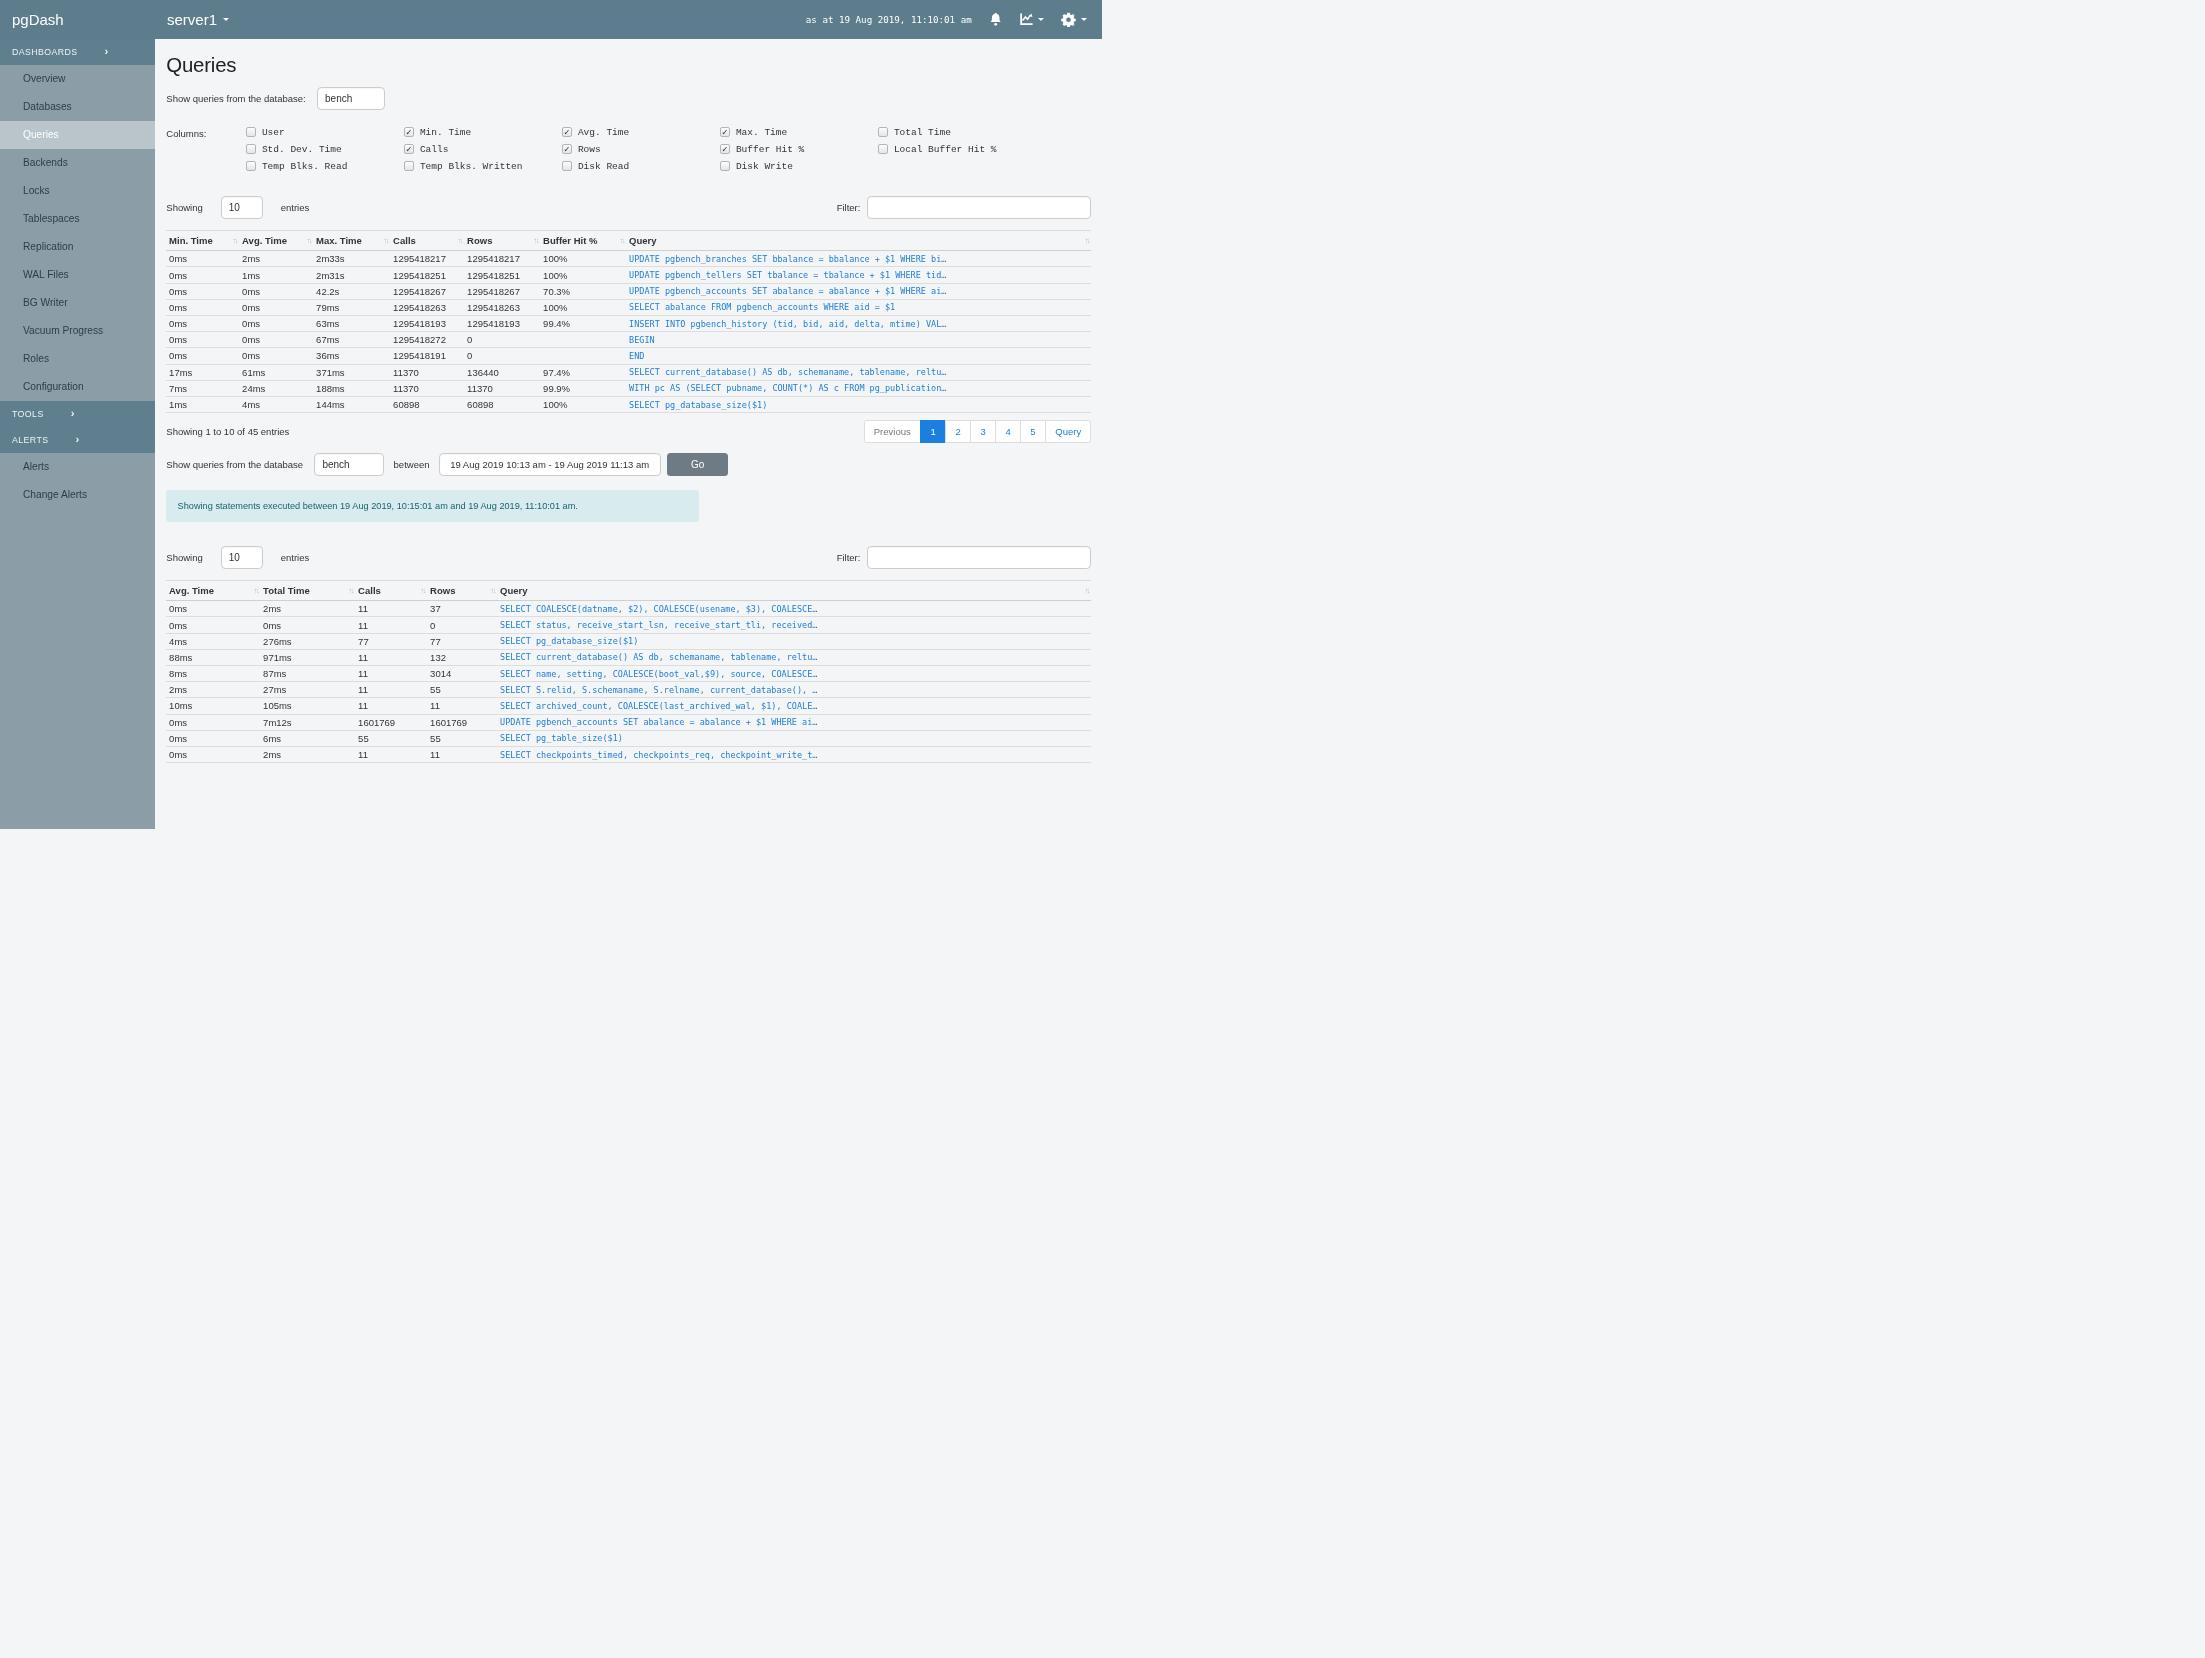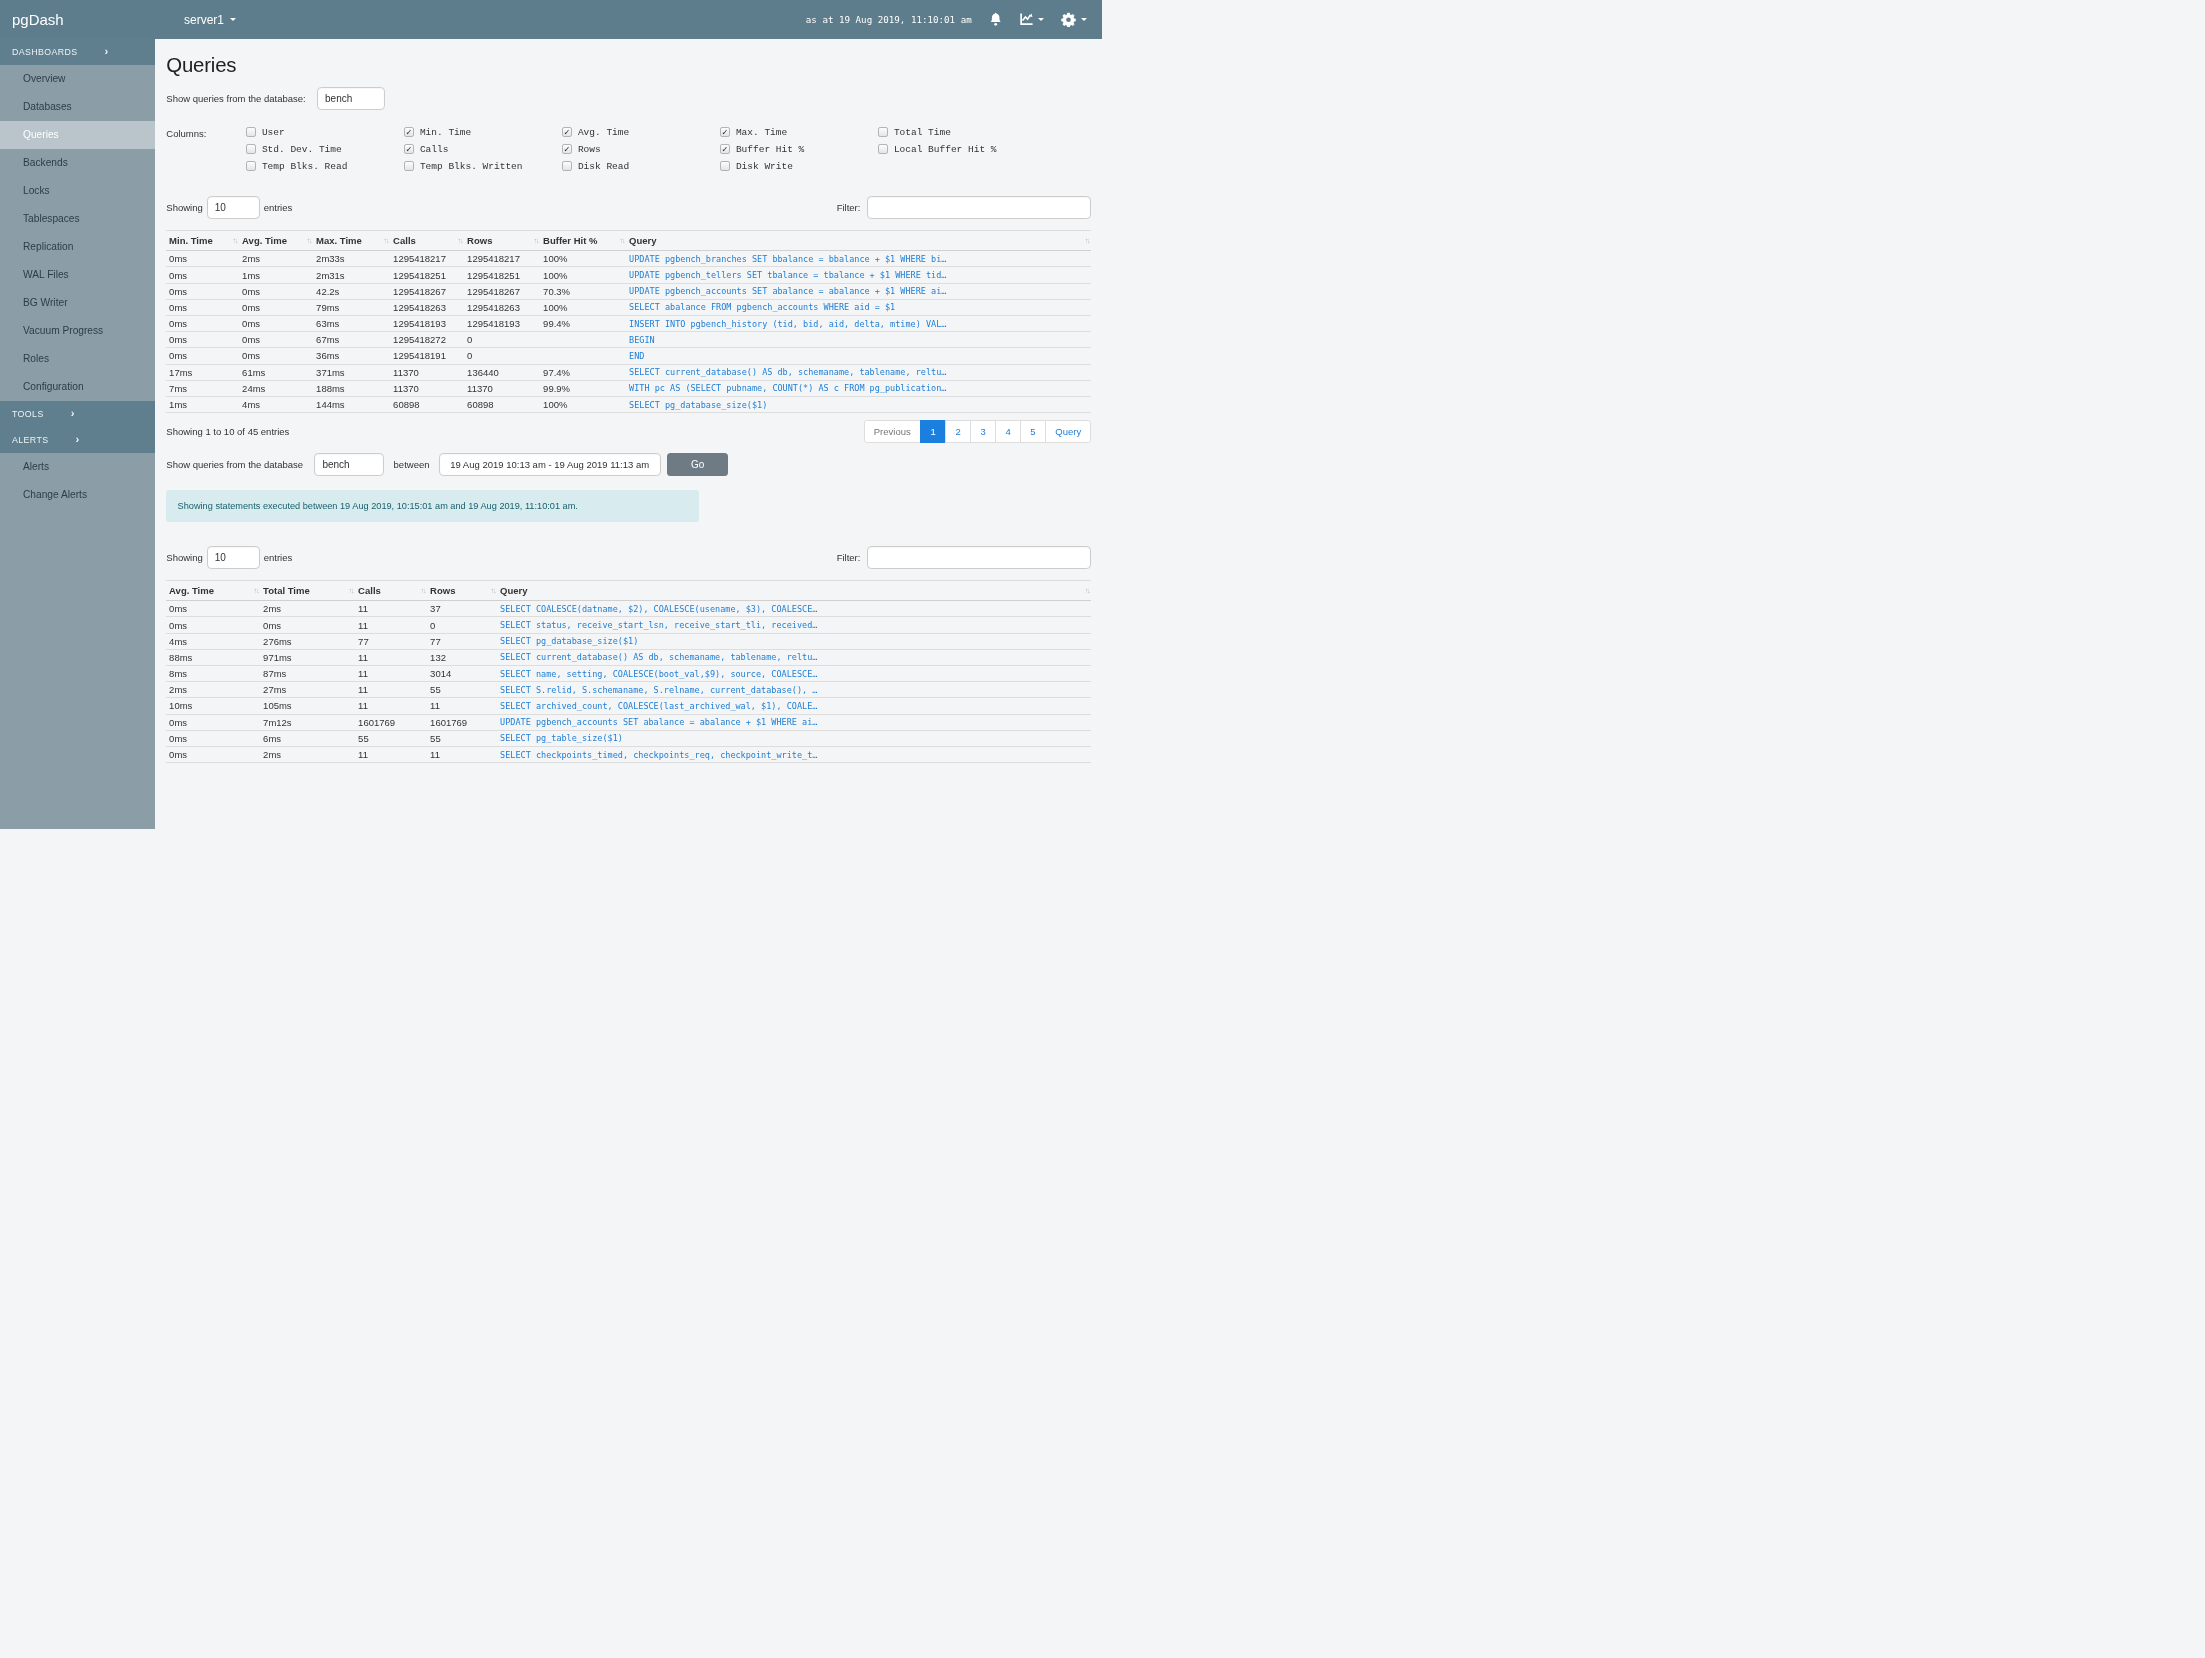--- a/index.html
+++ b/index.html
@@ -6,21 +6,21 @@
   html,body { margin:0; padding:0; }
   body {
     width:1102px; height:829px; overflow:hidden;
     font-family:"Liberation Sans", sans-serif;
     background:#f4f5f6; color:#333;
   }
 
   
   .topbar { height:39px; background:#5d7d8c; display:flex; align-items:center; color:#fff;justify-content:flex-end; }
   .brand { width:155px; flex-shrink:0; font-size:15px; padding-left:12px; font-weight:400; }
-  .server-sel { display:flex; align-items:center; gap:5.6px; font-size:12px; margin-left:29px; cursor:pointer; }
+  .server-sel { display:flex; align-items:center; gap:5.6px; font-size:15px; margin-left:12px; cursor:pointer; }
   .caret { width:0; height:0; border:3.2px solid transparent; border-top-color:#fff; margin-top:2.8px; }
   .tb-right { margin-left:auto; display:flex; align-items:center; gap:17px; padding-right:15.5px; }
   .timestamp { font-family:"DejaVu Sans Mono", monospace; font-size:9.2px; }
   .tb-ic { display:flex; align-items:center; gap:4.2px; cursor:pointer; }
 
   
   .layout { display:flex; height:790px; }
   .sidebar { width:155px; flex-shrink:0; background:#8b9ea8; }
   .sec-h { background:#5f7e8e; color:#eef3f5; font-size:8.8px; letter-spacing:0.4px;
            padding:0 10px 0 12px; height:26px; display:flex; align-items:center;
@@ -53,21 +53,21 @@
   .cb-col { width:158px;font-family:Liberation Mono, monospace; }
   .cb { display:flex; align-items:center; margin-bottom:6.3px; height:10.6px; cursor:pointer; }
   .box { width:10px; height:10px; border:0.7px solid #b3b3b3; border-radius:2.1px;
          background:linear-gradient(#fdfdfd,#e5e5e5); position:relative; flex-shrink:0; }
   .box.on::after { content:"✓"; position:absolute; left:0.7px; top:-1.4px; font-size:9.2px;
                    font-weight:bold; color:#333; line-height:1.2; }
   .cbl { margin-left:5.6px; font-size:9.5px; color:#333; white-space:nowrap; }
 
   
   .list-row { display:flex; align-items:center; margin-top:18.3px; }
-  .pagesize { width:53px; margin:0 4px; }
+  .pagesize { width:42px; margin:0 18px; }
   .filter-wrap { margin-left:auto; display:flex; align-items:center; }
   .filter-input { width:224px; margin-left:7px; }
 
   
   table { width:100%; border-collapse:collapse; margin-top:11.3px; table-layout:fixed; }
   th { font-size:9.5px; font-weight:bold; color:#333; text-align:left;
        padding:4.2px 11.3px 4.2px 2.8px; border-top:0.7px solid #dcdcdc; border-bottom:1.4px solid #d0d0d0;
        position:relative; cursor:pointer; white-space:nowrap; }
   .sort { position:absolute; right:2.1px; top:5.6px; font-size:7.4px; color:#b6bcc1; letter-spacing:-1.4px; }
   .sort::after { content:"↑↓"; }

